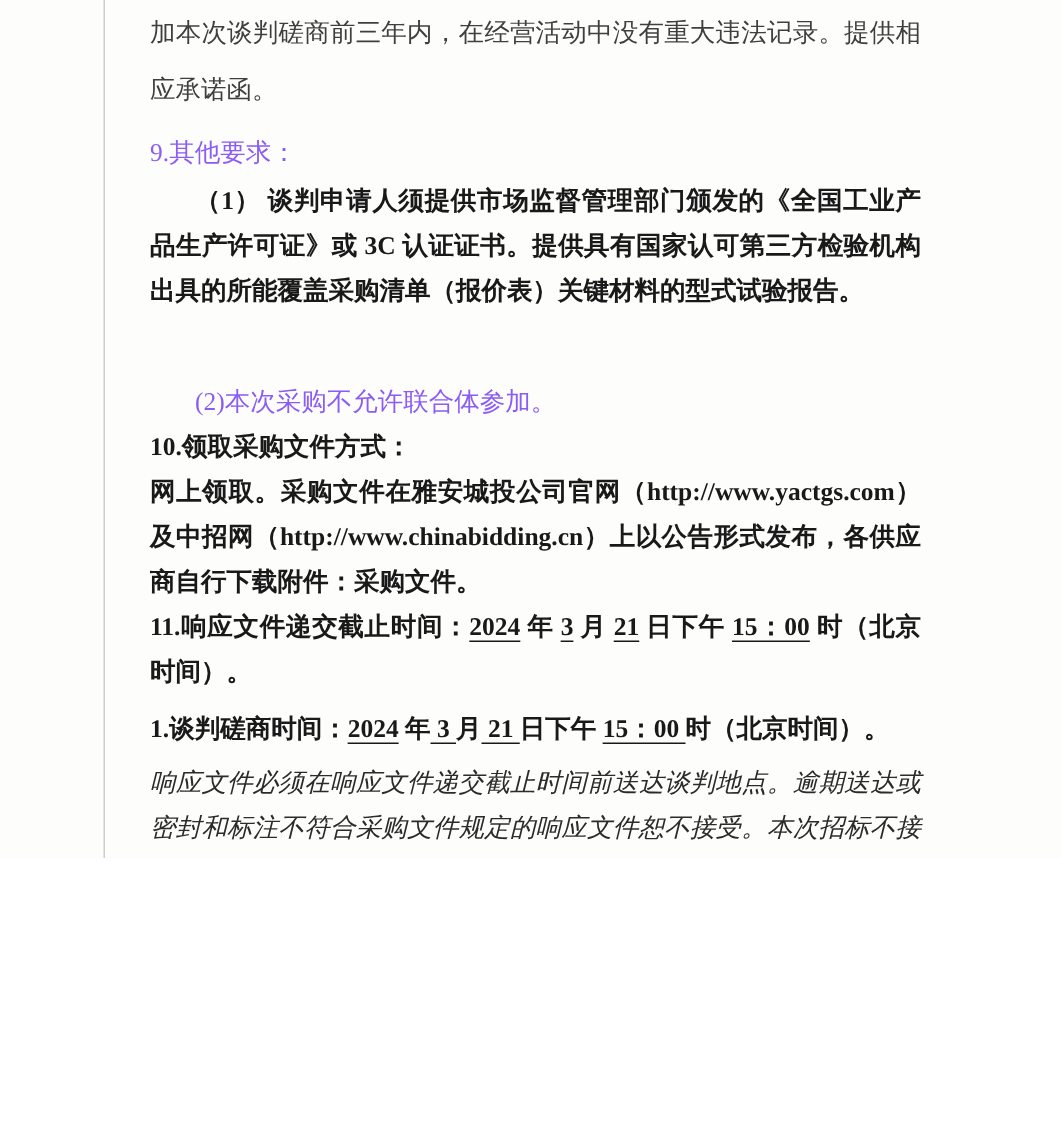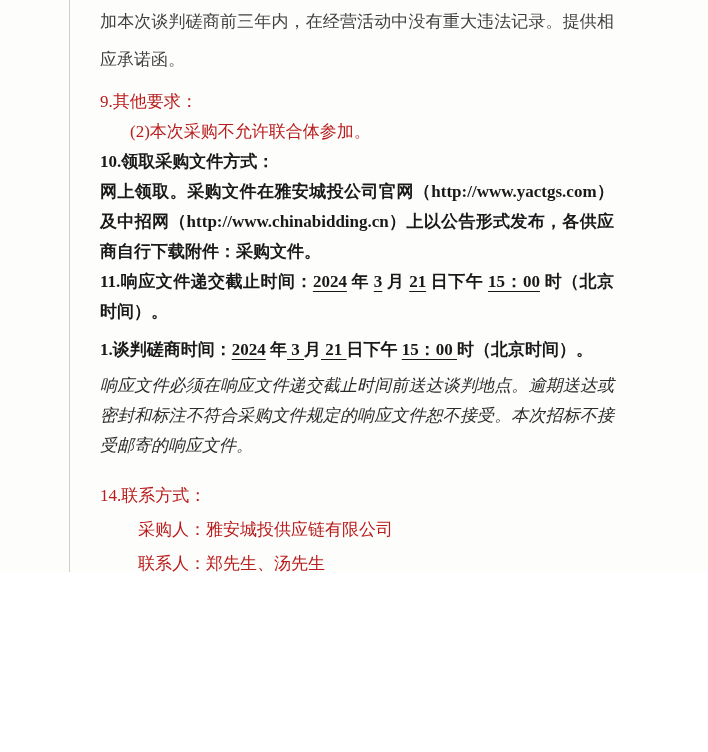--- a/index.html
+++ b/index.html
@@ -16,23 +16,23 @@
     background:rgba(110,110,110,.32);
   }
   .doc{
     position:absolute;left:100px;top:3px;width:514px;
     font-size:17px;line-height:30px;
     color:#3f3f3f;
     text-align:justify;
   }
   .doc p{margin:0;padding:0;}
   .para.loose{line-height:38px;}
-  .para.light{color:#b91c1c;}
+  .para.light{color:#8b5cf6;}
   .para.dark{color:#2b2b2b;}
-  .para.indent{text-indent:30px;}
+  .para.indent{text-indent:30px;margin-top:44px;}
   .para.gap2{margin-top:2px;}
   .para.gap4{margin-top:20px;}
   .para.gap6{margin-top:6px;font-style:italic;}
   .para.gap8{margin-top:8px;}
   .para.contact{padding-left:38px;margin-top:4px;}
   span.b{font-weight:bold;color:#191919;}
   span.u{text-decoration:underline;text-underline-offset:4px;text-decoration-thickness:1px;}
   
   .stamp{
     position:absolute;left:202px;top:589px;width:156px;height:156px;
@@ -44,20 +44,21 @@
 </head>
 <body>
 
 <div class="page">
 
   <div class="scanline"></div>
 
   <div class="doc">
       <p class="para loose"><span>加本次谈判磋商前三年内，在经营活动中没有重大违法记录。提供相应承诺函。</span></p>
       <p class="para gap8 light"><span>9.其他要求：</span></p>
+      <p class="para gap2 indent"><span class="b">（1） 谈判申请人须提供市场监督管理部门颁发的《全国工业产品生产许可证》或 3C 认证证书。提供具有国家认可第三方检验机构出具的所能覆盖采购清单（报价表）关键材料的型式试验报告。</span></p>
       <p class="para indent light"><span>(2)本次采购不允许联合体参加。</span></p>
       <p class="para"><span class="b">10.领取采购文件方式：</span></p>
       <p class="para"><span class="b">网上领取。采购文件在雅安城投公司官网（http://www.yactgs.com）及中招网（http://www.chinabidding.cn）上以公告形式发布，各供应商自行下载附件：采购文件。</span></p>
       <p class="para"><span class="b">11.响应文件递交截止时间：</span><span class="b u">2024</span><span class="b"> 年 </span><span class="b u">3</span><span class="b"> 月 </span><span class="b u">21</span><span class="b"> 日下午 </span><span class="b u">15：00</span><span class="b"> 时（北京时间）。</span></p>
       <p class="para gap8"><span class="b">1.谈判磋商时间：</span><span class="b u">2024</span><span class="b"> 年</span><span class="b u"> 3 </span><span class="b">月</span><span class="b u"> 21 </span><span class="b">日下午 </span><span class="b u">15：00 </span><span class="b">时（北京时间）。</span></p>
       <p class="para gap6 dark"><span>响应文件必须在响应文件递交截止时间前送达谈判地点。逾期送达或密封和标注不符合采购文件规定的响应文件恕不接受。本次招标不接受邮寄的响应文件。</span></p>
       <p class="para gap4 light"><span>14.联系方式：</span></p>
       <p class="para contact light"><span>采购人：雅安城投供应链有限公司</span></p>
       <p class="para contact light"><span>联系人：郑先生、汤先生</span></p>
       <p class="para contact light"><span>电　话：18708423583、13402875184</span></p>

